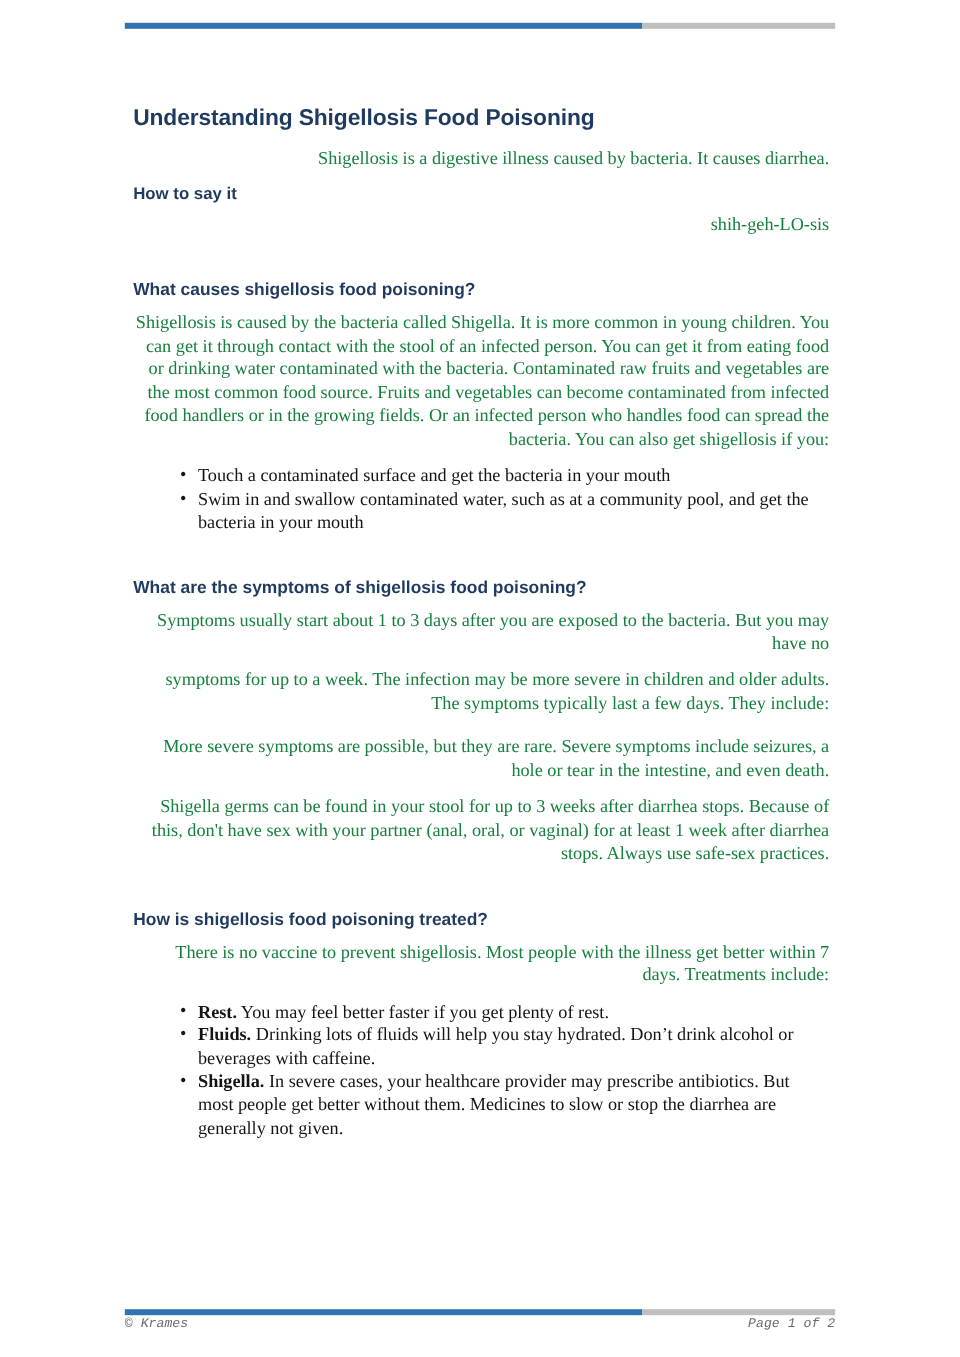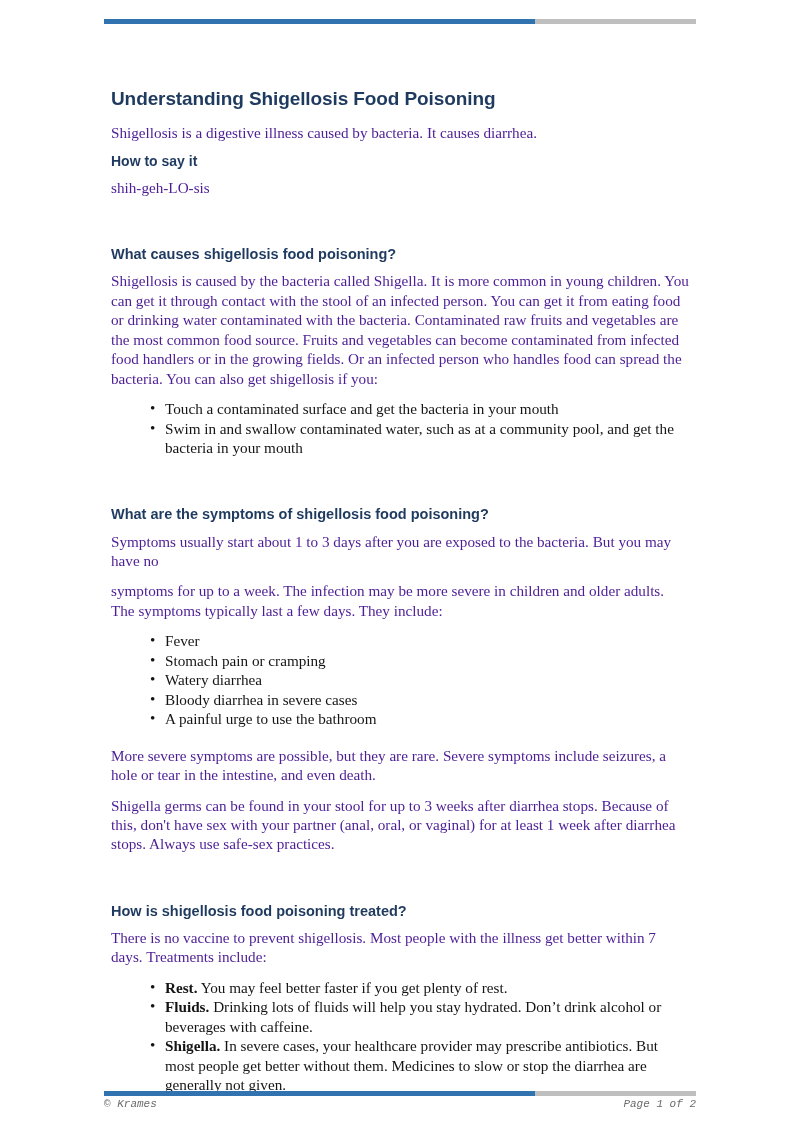--- a/index.html
+++ b/index.html
@@ -61,40 +61,40 @@
     margin: 0 0 12px 0;
     line-height: 1.2;
     letter-spacing: -0.1px;
   }
 
   h2.section-heading {
     font-family: "Liberation Sans", sans-serif;
     font-size: 14.5px;
     font-weight: bold;
     color: #1f3a5f;
-    margin: 16px 0 8px 0;
+    margin: 4px 0 8px 0;
     line-height: 1.25;
   }
 
   h3.sub-heading {
     font-family: "Liberation Sans", sans-serif;
     font-size: 14px;
     font-weight: bold;
     color: #1f3a5f;
     margin: 0 0 7px 0;
     line-height: 1.25;
   }
 
   p.body-text {
     font-family: "Liberation Serif", serif;
     font-size: 15.2px;
     line-height: 1.28;
     margin: 0 0 11px 0;
-    color: #4c1d95;
-    text-align: left;
+    color: #15803d;
+    text-align: right;
   }
 
   ul.bullets {
     list-style: none;
     margin: 0 0 11px 0;
     padding: 0 0 0 39px;
   }
   ul.bullets > li {
     font-family: "Liberation Serif", serif;
     font-size: 15.2px;
@@ -161,27 +161,20 @@
     <ul class="bullets">
       <li>Touch a contaminated surface and get the bacteria in your mouth</li>
       <li>Swim in and swallow contaminated water, such as at a community pool, and get the bacteria in your mouth</li>
     </ul>
 
     <div class="gap-lg"></div>
 
     <h2 class="section-heading">What are the symptoms of shigellosis food poisoning?</h2>
     <p class="body-text">Symptoms usually start about 1 to 3 days after you are exposed to the bacteria. But you may have no</p>
     <p class="body-text">symptoms for up to a week. The infection may be more severe in children and older adults. The symptoms typically last a few days. They include:</p>
-    <ul class="bullets">
-      <li>Fever</li>
-      <li>Stomach pain or cramping</li>
-      <li>Watery diarrhea</li>
-      <li>Bloody diarrhea in severe cases</li>
-      <li>A painful urge to use the bathroom</li>
-    </ul>
     <div class="gap-sm"></div>
     <p class="body-text">More severe symptoms are possible, but they are rare. Severe symptoms include seizures, a hole or tear in the intestine, and even death.</p>
     <p class="body-text">Shigella germs can be found in your stool for up to 3 weeks after diarrhea stops. Because of this, don't have sex with your partner (anal, oral, or vaginal) for at least 1 week after diarrhea stops. Always use safe-sex practices.</p>
 
     <div class="gap-lg"></div>
 
     <h2 class="section-heading">How is shigellosis food poisoning treated?</h2>
     <p class="body-text">There is no vaccine to prevent shigellosis. Most people with the illness get better within 7 days. Treatments include:</p>
     <ul class="bullets">
       <li>

